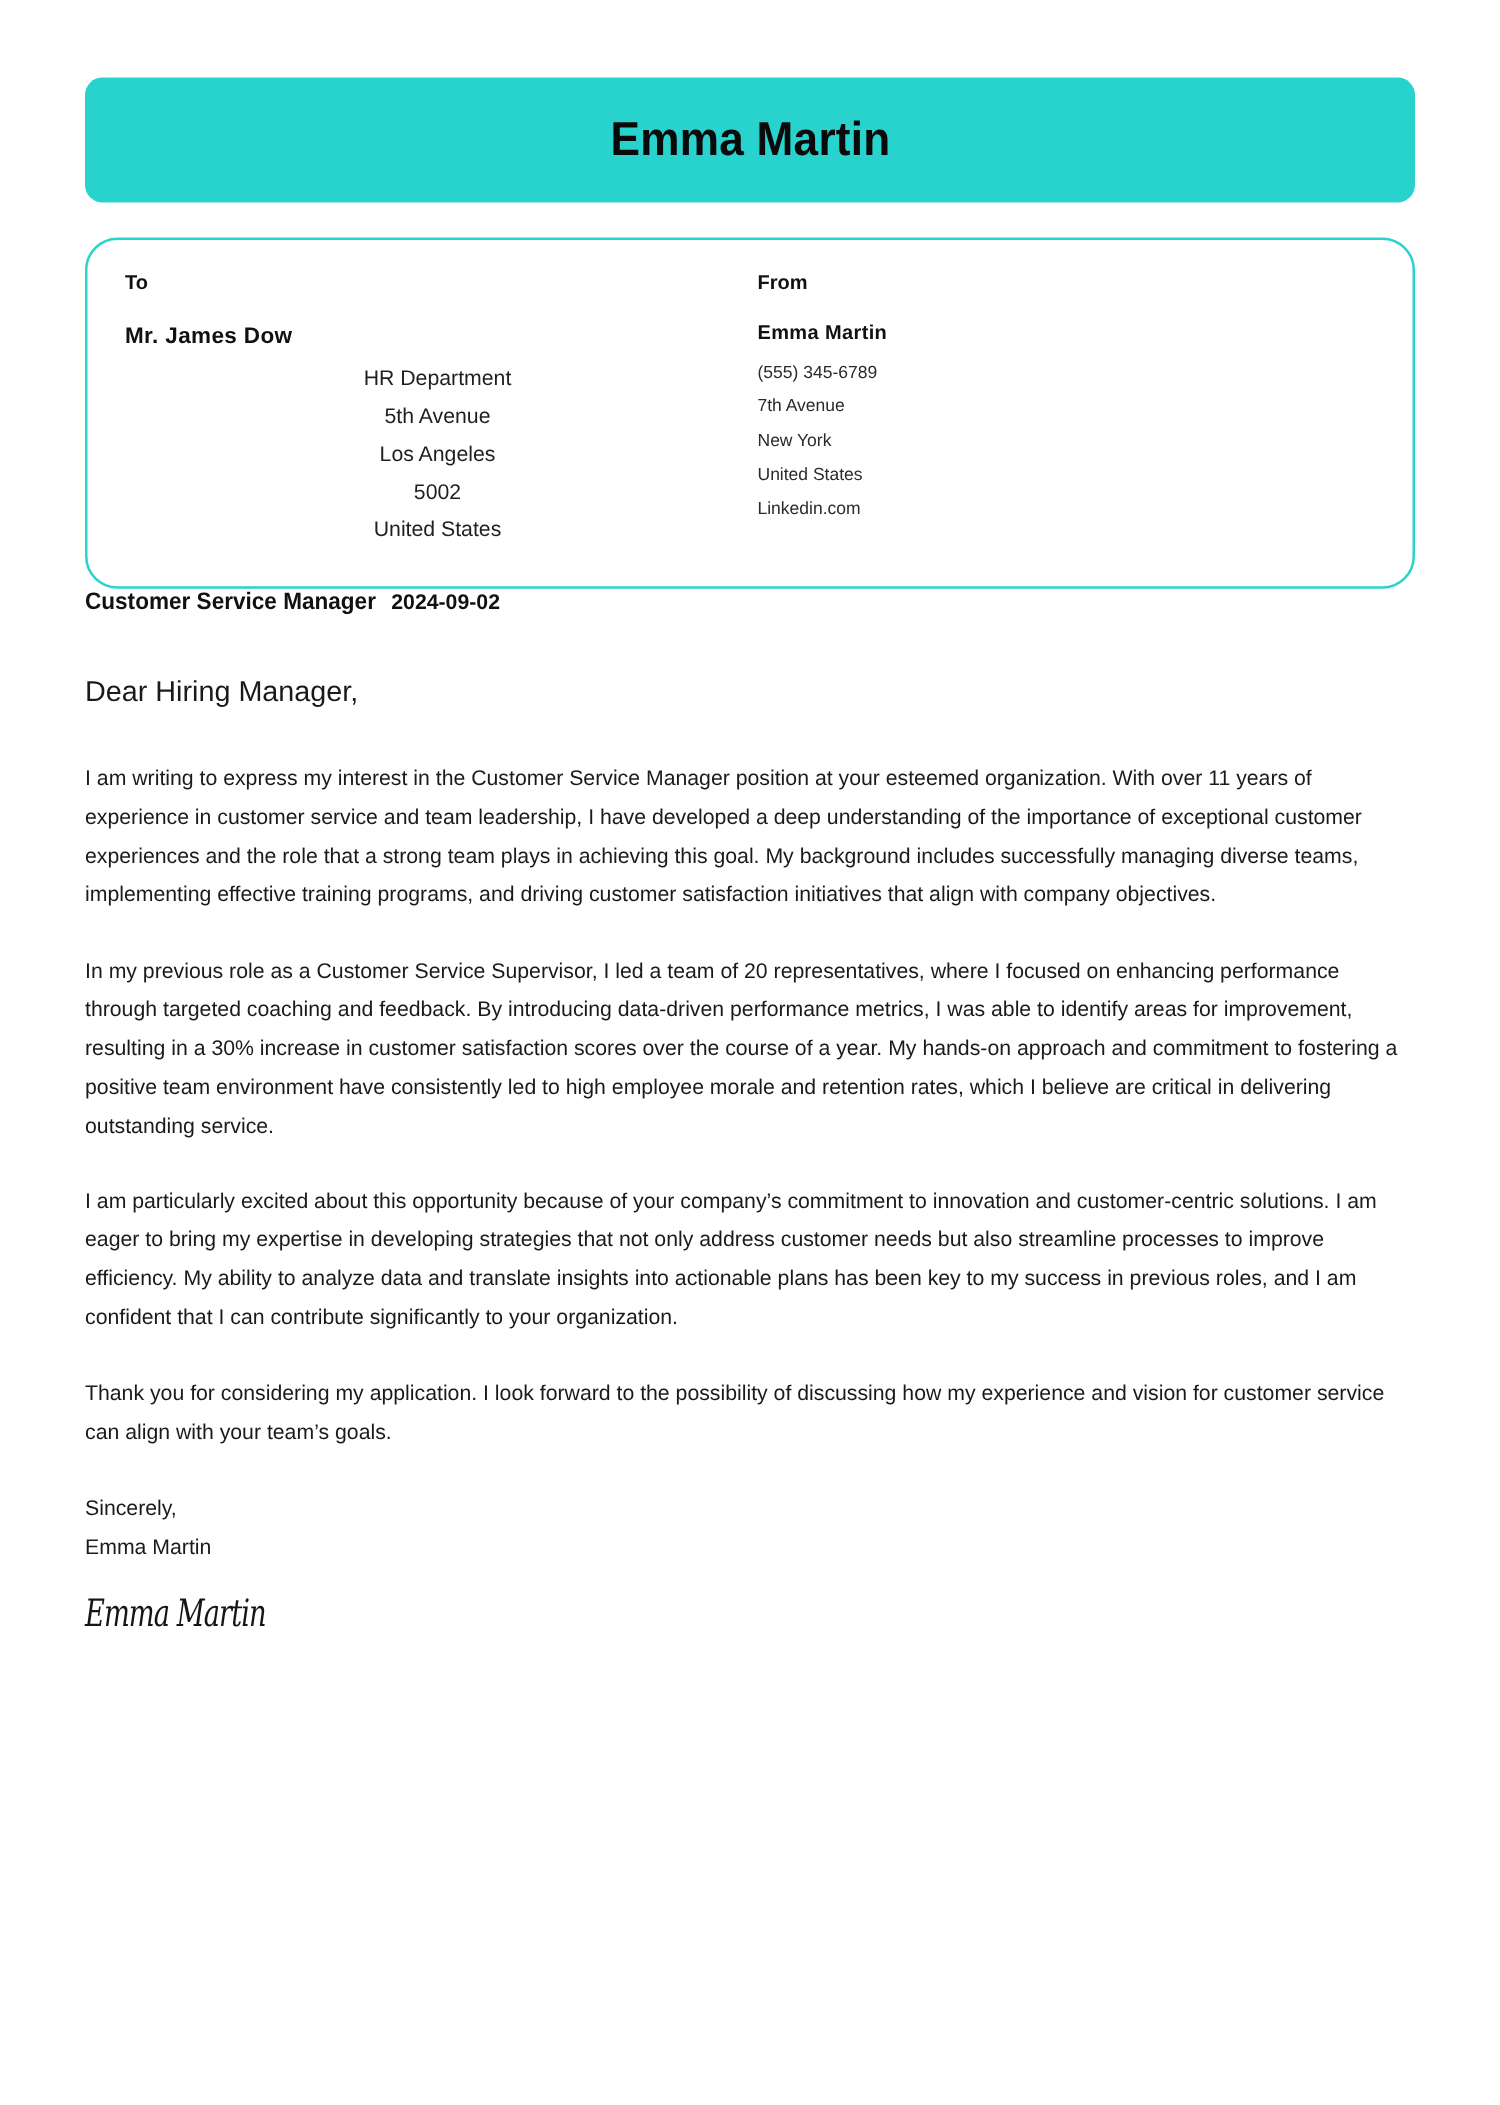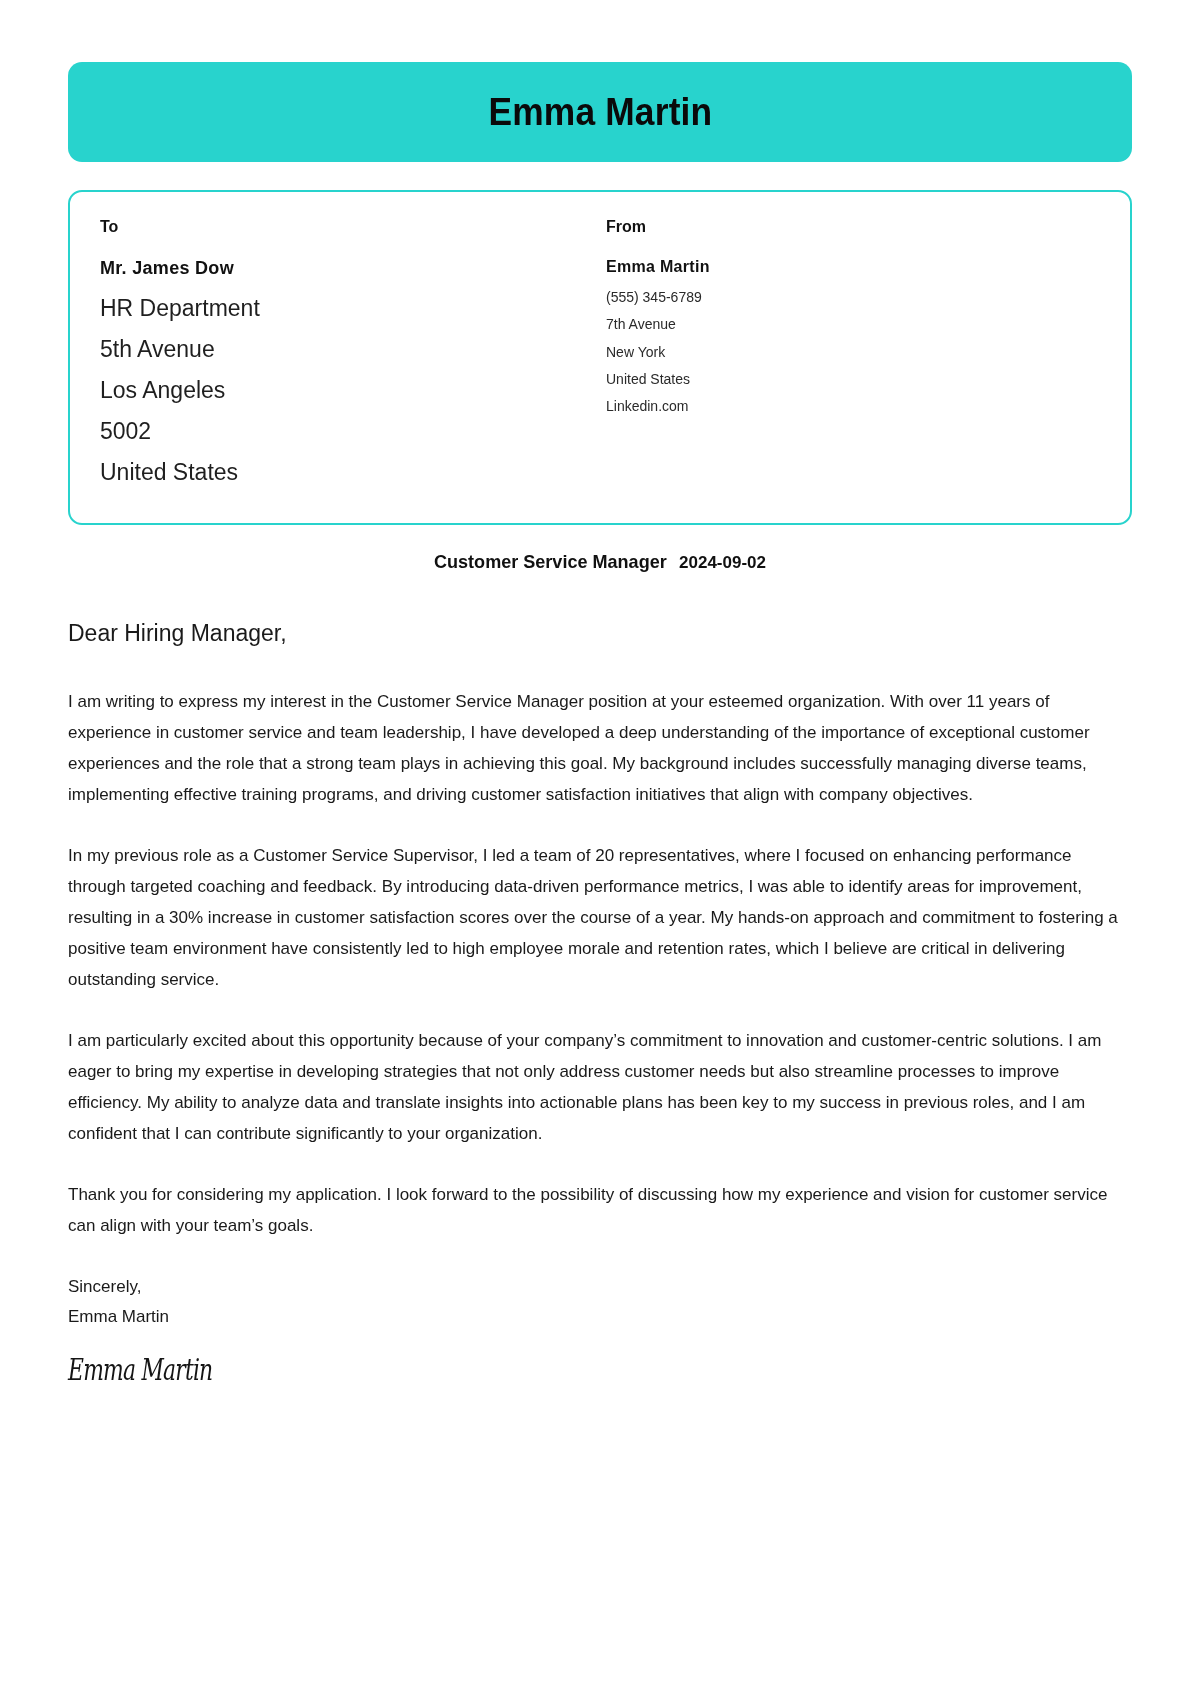--- a/index.html
+++ b/index.html
@@ -40,21 +40,21 @@
     color: #0a0a0a;
     letter-spacing: 0.2px;
     font-family: "Liberation Sans Narrow", "Liberation Sans", sans-serif;
     transform: scaleX(0.93);
   }
 
   
   .contact-box {
     margin-top: 28px;
     border: 2px solid #28d3cd;
-    border-radius: 14px;
+    border-radius: 26px;
     padding: 26px 30px 30px 30px;
     display: flex;
     min-height: 268px;
     box-sizing: border-box;
   }
   .contact-col {
     flex: 0 0 50%;
     box-sizing: border-box;
   }
   .contact-col.from {
@@ -67,43 +67,43 @@
     margin-bottom: 22px;
   }
   .to-name {
     font-size: 18px;
     font-weight: bold;
     color: #111;
     margin-bottom: 9px;
     letter-spacing: 0.3px;
   }
   .to-line {
-    font-size: 23px;
+    font-size: 17px;
     color: #1f1f1f;
     line-height: 1.78;
+    text-align: center;
   }
   .from-name {
     font-size: 16px;
     font-weight: bold;
     color: #111;
     margin-bottom: 8px;
     letter-spacing: 0.3px;
   }
   .from-line {
     font-size: 14px;
     color: #2a2a2a;
     line-height: 1.95;
   }
 
   
   .title-row {
-    margin-top: 26px;
     display: flex;
     align-items: baseline;
-    justify-content: center;
+    justify-content: flex-start;
   }
   .job-title {
     font-size: 19px;
     font-weight: bold;
     color: #111;
     font-family: "Liberation Sans Narrow", "Liberation Sans", sans-serif;
     transform: scaleX(0.95);
     transform-origin: left center;
   }
   .letter-date {

